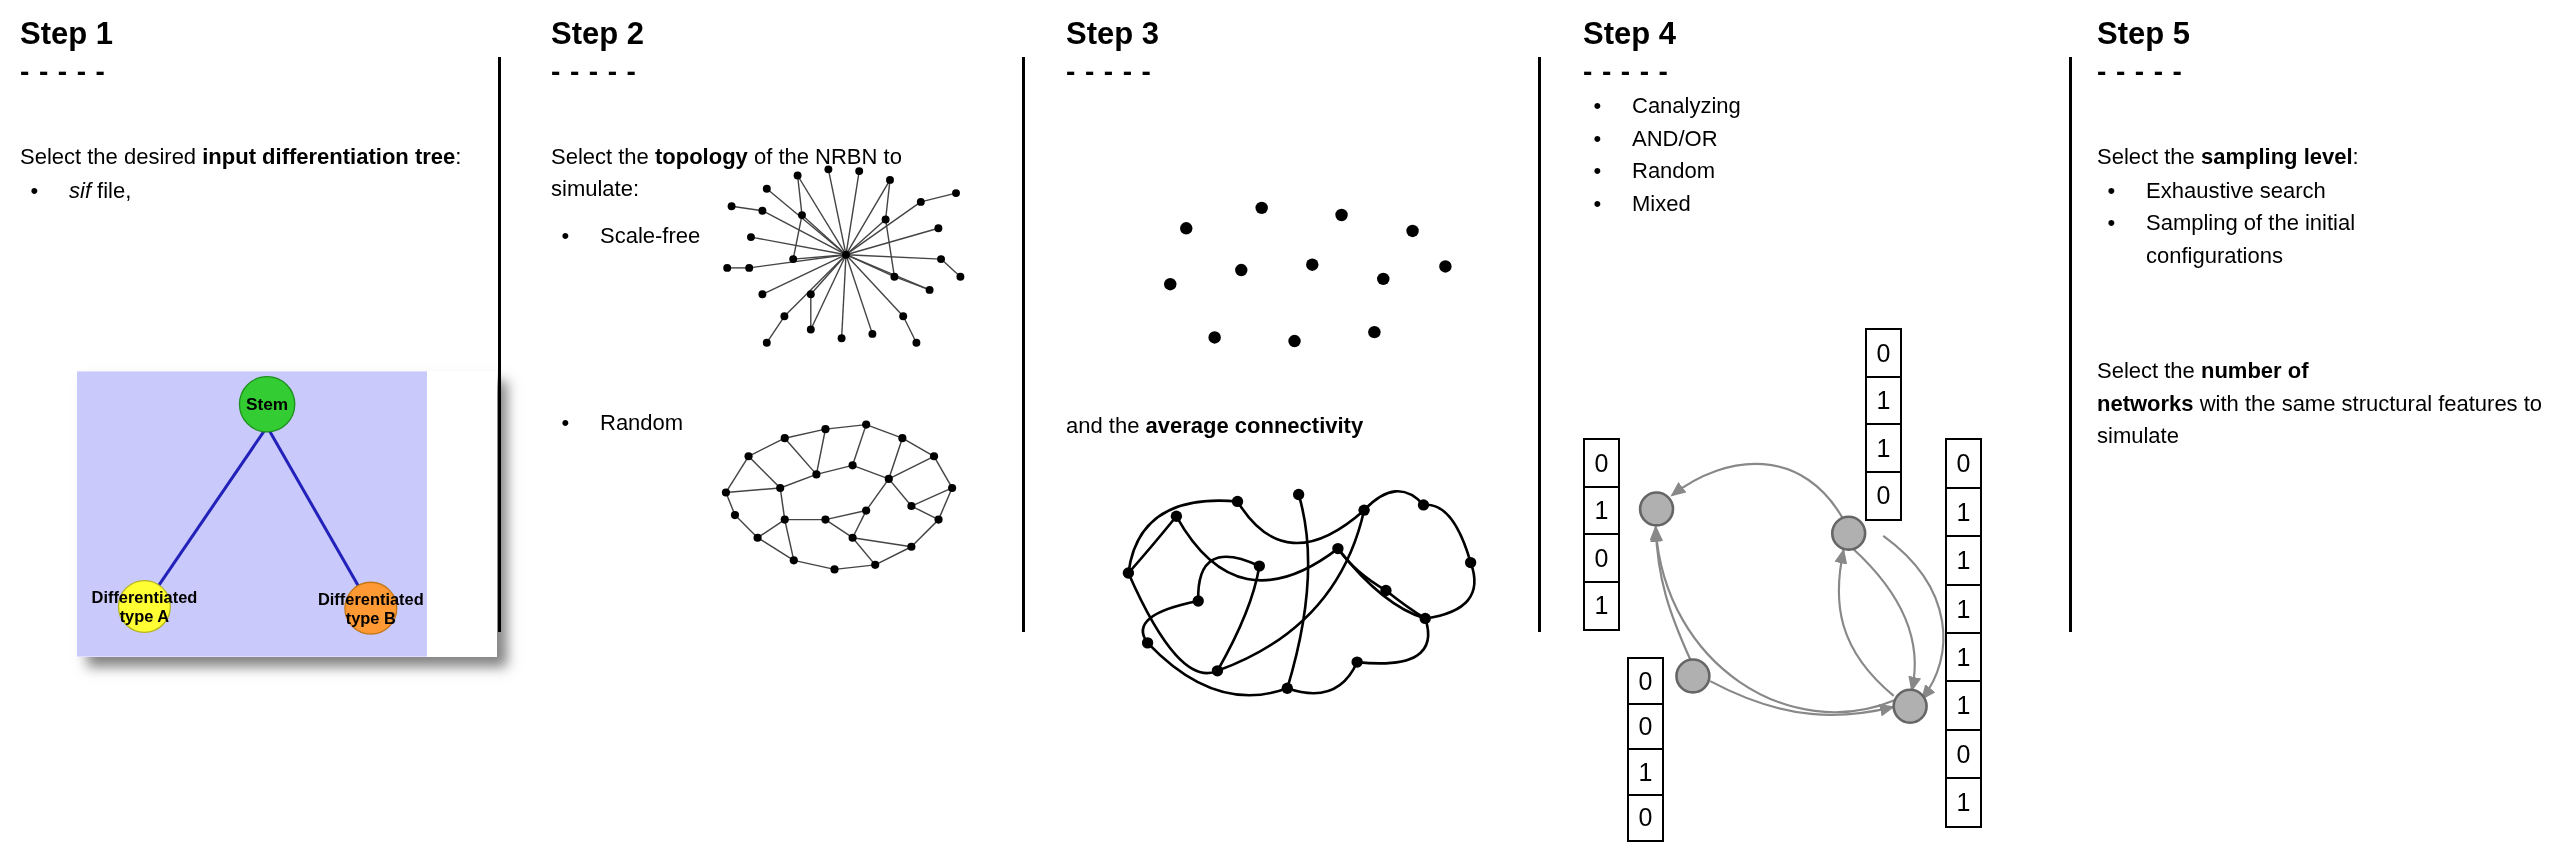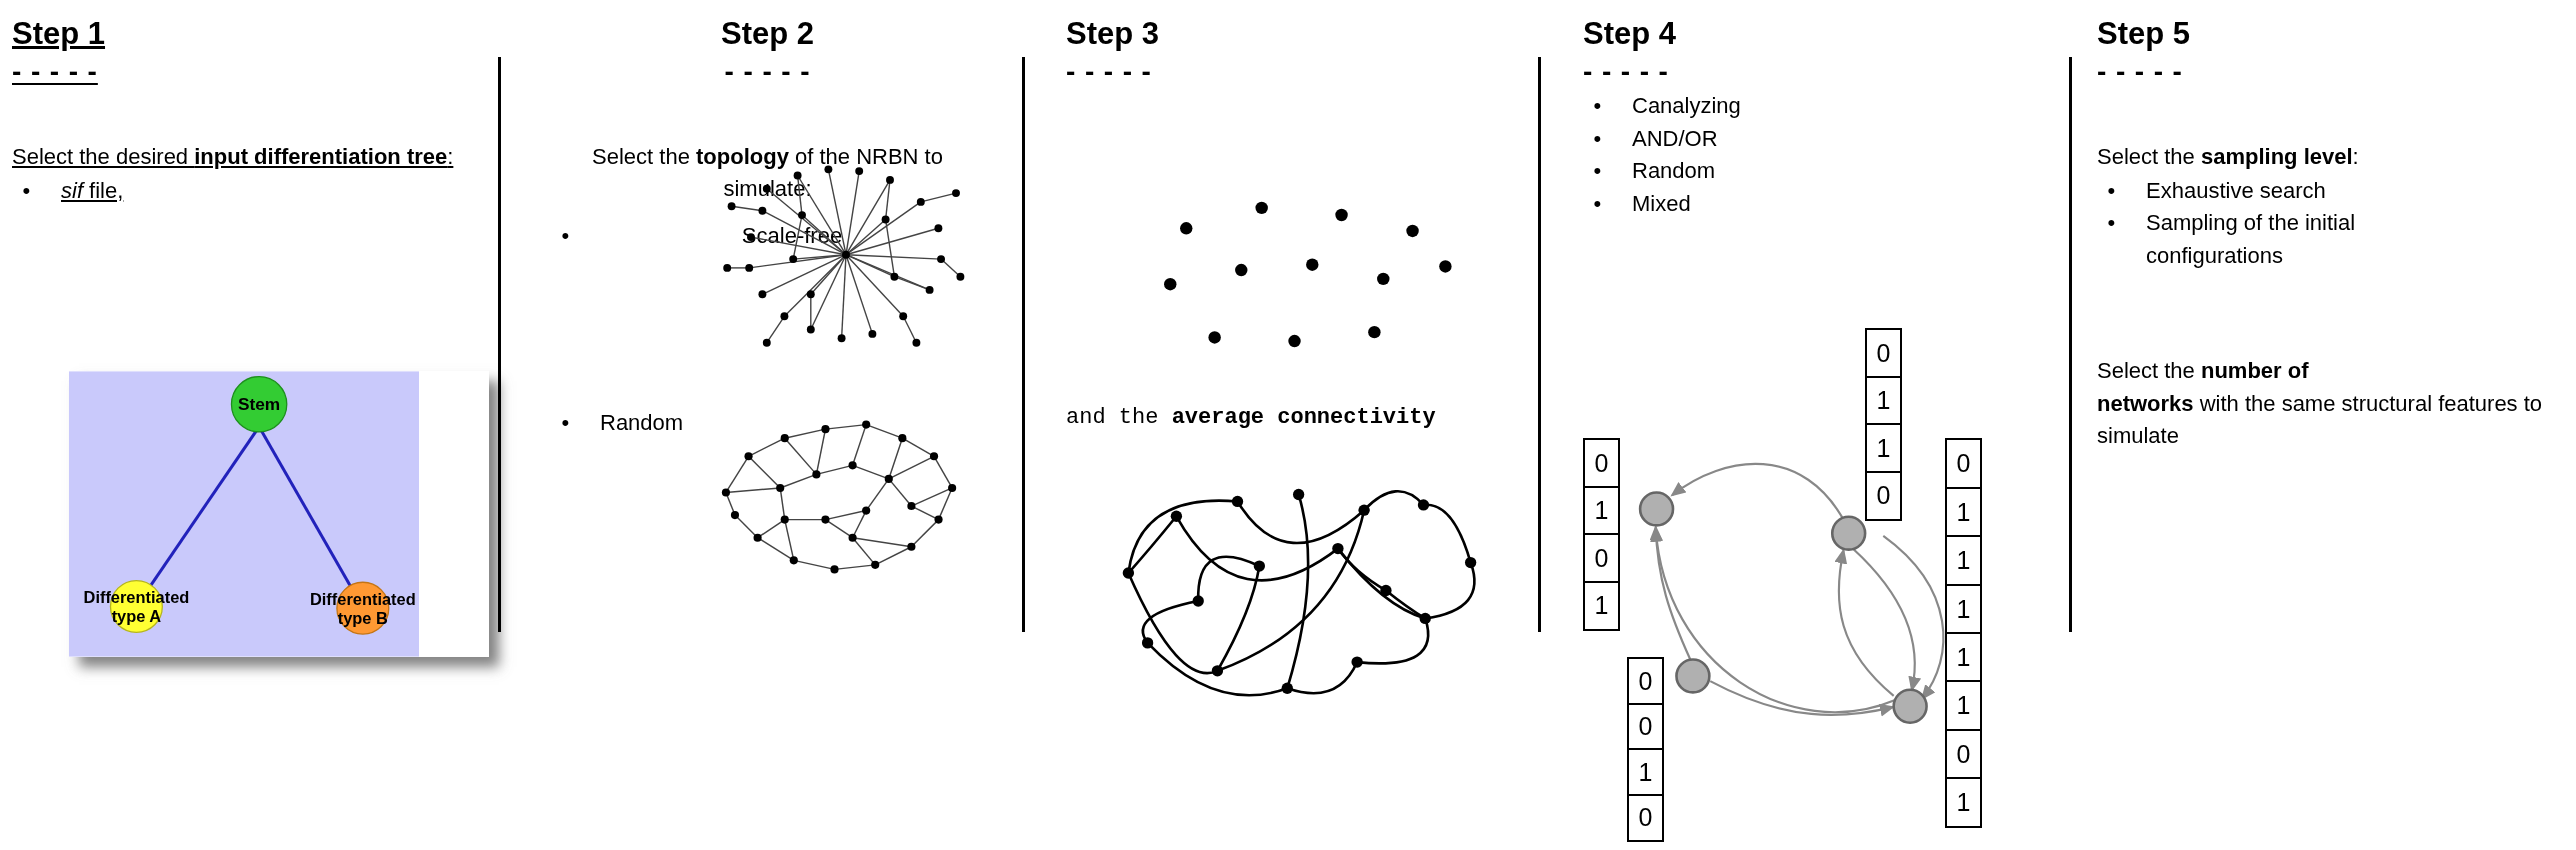--- a/index.html
+++ b/index.html
@@ -38,21 +38,21 @@
            font-size:25px; line-height:1; }
   .bcell + .bcell { margin-top:-2.6px; }
   .bvec.short .bcell { height:48px; }
   .bvec.tall  .bcell { height:51px; }
 
   .para2 { margin-top:83px; }
 </style>
 </head>
 <body>
 
-<div class="col" id="col1" style="left:12px; width:467px;text-decoration:underline;">
+<div class="col" id="col1" style="left:20px; width:467px;">
   <div class="step-title">Step 1</div>
   <div class="step-dashes">- - - - -</div>
   <p class="body-text intro"><span>Select the desired </span><b>input differentiation tree</b><span>:</span></p>
   <ul class="opts">
     <li class="opt"><i>sif</i><span> file,</span></li>
   </ul>
 
   <div class="tree-fig">
     <svg width="350" height="286" viewBox="0 0 405 330">
       <rect x="0" y="0" width="405" height="330" fill="#c9c9fb"></rect>
@@ -65,21 +65,21 @@
       <text class="node-label small" x="78" y="290">type A</text>
       <circle cx="340" cy="274" r="30" stroke="#c47514" stroke-width="1.5" fill="#ff9933"></circle>
       <text class="node-label small" x="340" y="270">Differentiated</text>
       <text class="node-label small" x="340" y="292">type B</text>
     </svg>
   </div>
 </div>
 
 <div class="divider" style="left:498px;"></div>
 
-<div class="col" id="col2" style="left:551px; width:433px;text-align:center;">
+<div class="col" id="col2" style="left:551px; width:433px;">
   <div class="step-title">Step 2</div>
   <div class="step-dashes">- - - - -</div>
   <p class="body-text intro"><span>Select the </span><b>topology</b><span> of the NRBN to simulate:</span></p>
   <div class="opt" style="margin-top:14px;">Scale-free</div>
   <svg class="net" id="sf-net" viewBox="0 0 300 250" width="264" height="221" style="left:163px; top:137px;">
       <line x1="150" y1="115" x2="60" y2="40" stroke="#444" stroke-width="1.6"></line>
       <line x1="150" y1="115" x2="95" y2="25" stroke="#444" stroke-width="1.6"></line>
       <line x1="150" y1="115" x2="130" y2="18" stroke="#444" stroke-width="1.6"></line>
       <line x1="150" y1="115" x2="165" y2="20" stroke="#444" stroke-width="1.6"></line>
       <line x1="150" y1="115" x2="200" y2="30" stroke="#444" stroke-width="1.6"></line>
@@ -223,21 +223,21 @@
       <circle cx="315" cy="48" r="7" fill="#000"></circle>
       <circle cx="42" cy="108" r="7" fill="#000"></circle>
       <circle cx="122" cy="92" r="7" fill="#000"></circle>
       <circle cx="202" cy="86" r="7" fill="#000"></circle>
       <circle cx="282" cy="102" r="7" fill="#000"></circle>
       <circle cx="352" cy="88" r="7" fill="#000"></circle>
       <circle cx="92" cy="168" r="7" fill="#000"></circle>
       <circle cx="182" cy="172" r="7" fill="#000"></circle>
       <circle cx="272" cy="162" r="7" fill="#000"></circle>
     </svg>
-  <p class="body-text abs" style="left:0; top:386px;font-family:Liberation Mono, monospace;"><span>and the </span><b>average connectivity</b></p>
+  <p class="body-text abs" style="left:0; top:394px;"><span>and the </span><b>average connectivity</b></p>
   <svg class="net" id="tangled-net" viewBox="0 0 520 280" width="454" height="245" style="left:10.4px; top:452px;">
       <path d="M60,120 Q72,28 185,38" fill="none" stroke="#000" stroke-width="3"></path>
       <path d="M185,38 Q240,128 330,48" fill="none" stroke="#000" stroke-width="3"></path>
       <path d="M330,48 Q368,8 398,42" fill="none" stroke="#000" stroke-width="3"></path>
       <path d="M115,55 Q185,180 300,92" fill="none" stroke="#000" stroke-width="3"></path>
       <path d="M300,92 Q352,158 400,172" fill="none" stroke="#000" stroke-width="3"></path>
       <path d="M60,120 Q118,252 162,232" fill="none" stroke="#000" stroke-width="3"></path>
       <path d="M162,232 Q202,162 210,112" fill="none" stroke="#000" stroke-width="3"></path>
       <path d="M210,112 Q138,78 140,152" fill="none" stroke="#000" stroke-width="3"></path>
       <path d="M140,152 Q58,168 82,200" fill="none" stroke="#000" stroke-width="3"></path>

